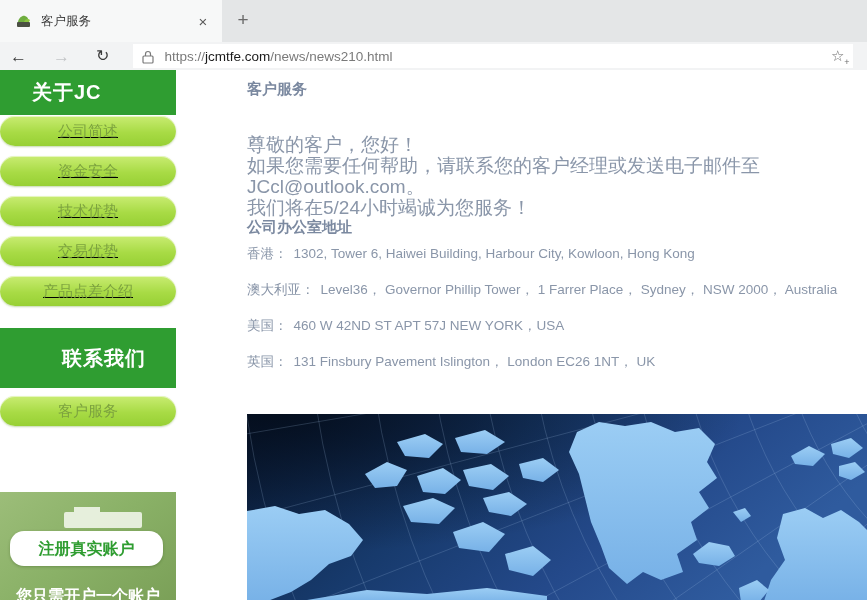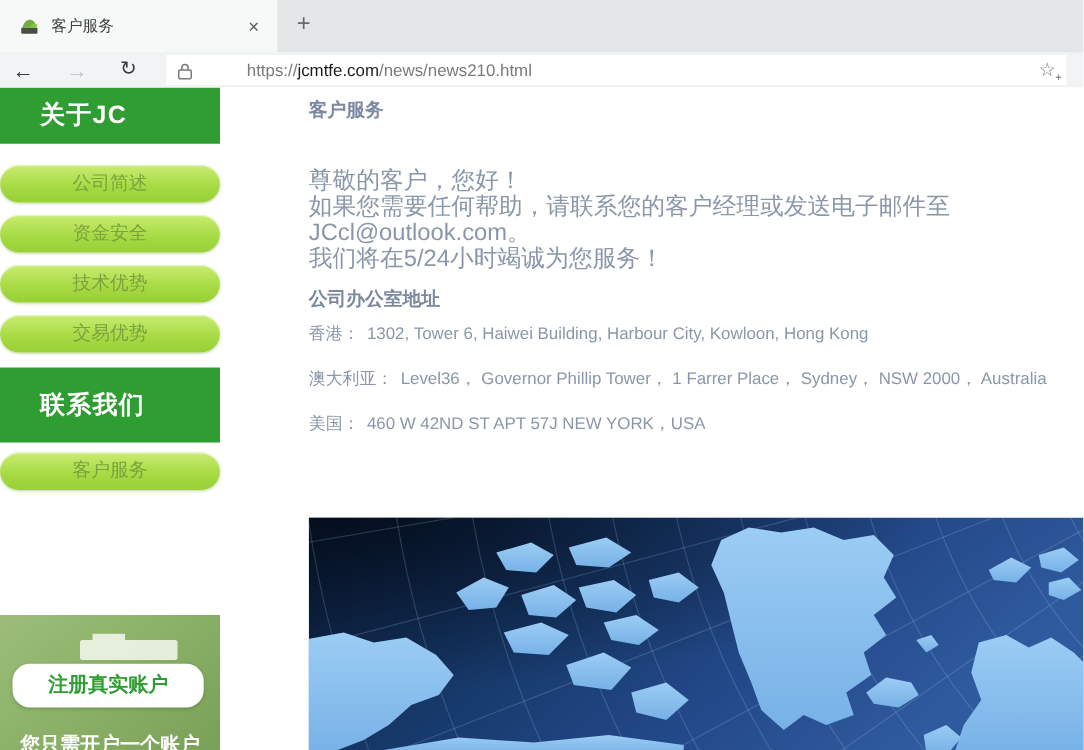--- a/index.html
+++ b/index.html
@@ -24,41 +24,41 @@
     position:absolute; left:226px; top:0; width:34px; height:42px;
     font-size:19px; color:#6a6a6a; text-align:center; line-height:40px; cursor:pointer;
   }
   .navrow { height:28px; background:#f2f3f4; display:flex; align-items:center; }
   .navbtn { font-size:17px; line-height:1; cursor:pointer; }
   .nav-back { margin-left:10px; color:#3a3a3a; }
   .nav-forward { margin-left:26px; color:#c3c5c7; }
   .nav-refresh { margin-left:26px; color:#3a3a3a; font-size:16px; }
   .addressbar {
     margin-left:24px; width:720px; height:24px; background:#fff;
-    display:flex; align-items:center; padding:0 9px; cursor:text;gap:33px;
+    display:flex; align-items:center; padding:0 9px; cursor:text;
   }
   .lock { flex:0 0 12px; margin-top:1px; }
   .url { margin-left:10px; font-size:13.5px; white-space:nowrap; }
   .url .dim { color:#7a7a7a; }
   .url .domain { color:#1b1b1b; }
   .fav-star { margin-left:auto; position:relative; color:#6e6e6e; font-size:15px; cursor:pointer; }
   .fav-star .plus { position:absolute; right:-5px; bottom:-2px; font-size:9px; color:#6e6e6e; }
 
   
   .page { position:relative; width:867px; height:530px; background:#fff; overflow:hidden; }
 
   
   .sidebar { position:absolute; left:0; top:0; width:176px; }
   .side-header {
     background:#2f9d31; color:#fff; font-weight:bold; font-size:20px;
     padding-left:32px; letter-spacing:1px;
   }
   .side-header.first { height:45px; line-height:45px; }
-  .side-header.second { height:60px; line-height:60px; margin-top:12px; }
-  .btn-group { margin-top:17px; }
+  .side-header.second { height:60px; line-height:60px; margin-top:22px;text-align:center; }
+  .btn-group { margin-top:1px;text-decoration:underline; }
   .side-btn {
     width:176px; height:30px; line-height:30px; margin-bottom:10px;
     border-radius:16px; text-align:center; font-size:15px; color:#7ca23f;
     background:linear-gradient(#c9ec72, #a8db45 55%, #97d034);
     box-shadow:inset 0 1px 0 rgba(255,255,255,.55), 0 1px 2px rgba(90,140,20,.35);
     cursor:pointer;
   }
   .side-btn.single { margin-top:8px; }
 
   .promo {
@@ -83,21 +83,21 @@
   .promo-caption {
     position:absolute; left:0; top:94px; width:100%; text-align:center;
     color:#fff; font-weight:bold; font-size:16px; white-space:nowrap;
   }
 
   
   .main { position:absolute; left:247px; top:0; right:0; }
   .content-title { margin-top:10px; font-size:15px; line-height:18px;
     font-weight:bold; color:#7b89a0; }
   .intro { margin-top:36px; font-size:19px; line-height:21px; color:#8a96a9; }
-  .offices-title { margin-top:13px; font-size:15px; line-height:18px;
+  .offices-title { font-size:15px; line-height:18px;
     font-weight:bold; color:#7b89a0;font-family:Liberation Serif, serif; }
   .offices { margin-top:10px; }
   .office-row { font-size:13.5px; line-height:16px; margin-bottom:20px;
     color:#8a96a9; white-space:nowrap; }
   .office-row .region { margin-right:6px; }
 
   .map-wrap { position:absolute; left:247px; top:344px; width:620px; height:186px; }
   .map-wrap svg { display:block; }
 </style>
 </head>
@@ -134,20 +134,21 @@
 
   <div class="page">
 
     <div class="sidebar">
       <div class="side-header first">关于JC</div>
       <div class="btn-group">
         <div class="side-btn">公司简述</div>
         <div class="side-btn">资金安全</div>
         <div class="side-btn">技术优势</div>
         <div class="side-btn">交易优势</div>
+        <div class="side-btn">产品点差介绍</div>
       </div>
       <div class="side-header second">联系我们</div>
       <div class="side-btn single">客户服务</div>
 
       <div class="promo">
         <div class="promo-building"></div>
         <div class="promo-btn">注册真实账户</div>
         <div class="promo-caption">您只需开户一个账户</div>
       </div>
     </div>
@@ -157,20 +158,21 @@
       <div class="intro">
         <div>尊敬的客户，您好！</div>
         <div>如果您需要任何帮助，请联系您的客户经理或发送电子邮件至JCcl@outlook.com。</div>
         <div>我们将在5/24小时竭诚为您服务！</div>
       </div>
       <div class="offices-title">公司办公室地址</div>
       <div class="offices">
         <div class="office-row"><span class="region">香港：</span><span>1302, Tower 6, Haiwei Building, Harbour City, Kowloon, Hong Kong</span></div>
         <div class="office-row"><span class="region">澳大利亚：</span><span>Level36， Governor Phillip Tower， 1 Farrer Place， Sydney， NSW 2000， Australia</span></div>
         <div class="office-row"><span class="region">美国：</span><span>460 W 42ND ST APT 57J NEW YORK，USA</span></div>
+        <div class="office-row"><span class="region">英国：</span><span>131 Finsbury Pavement Islington， London EC26 1NT， UK</span></div>
       </div>
     </div>
 
     <div class="map-wrap">
       <svg width="620" height="186" viewBox="0 0 620 186" preserveAspectRatio="none">
         <defs>
           <linearGradient id="mapbg" x1="0" y1="0" x2="1" y2="0.35">
             <stop offset="0" stop-color="#0a1d3a"></stop>
             <stop offset="0.42" stop-color="#173a6c"></stop>
             <stop offset="0.72" stop-color="#24498a"></stop>

